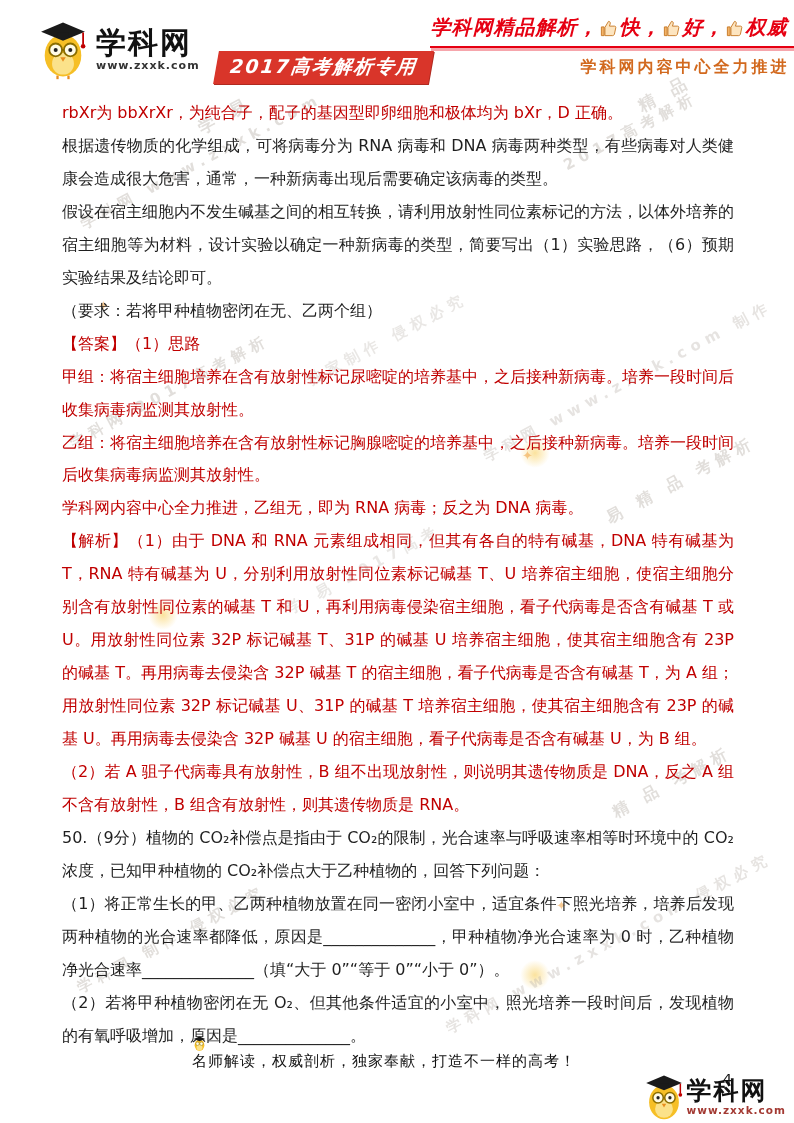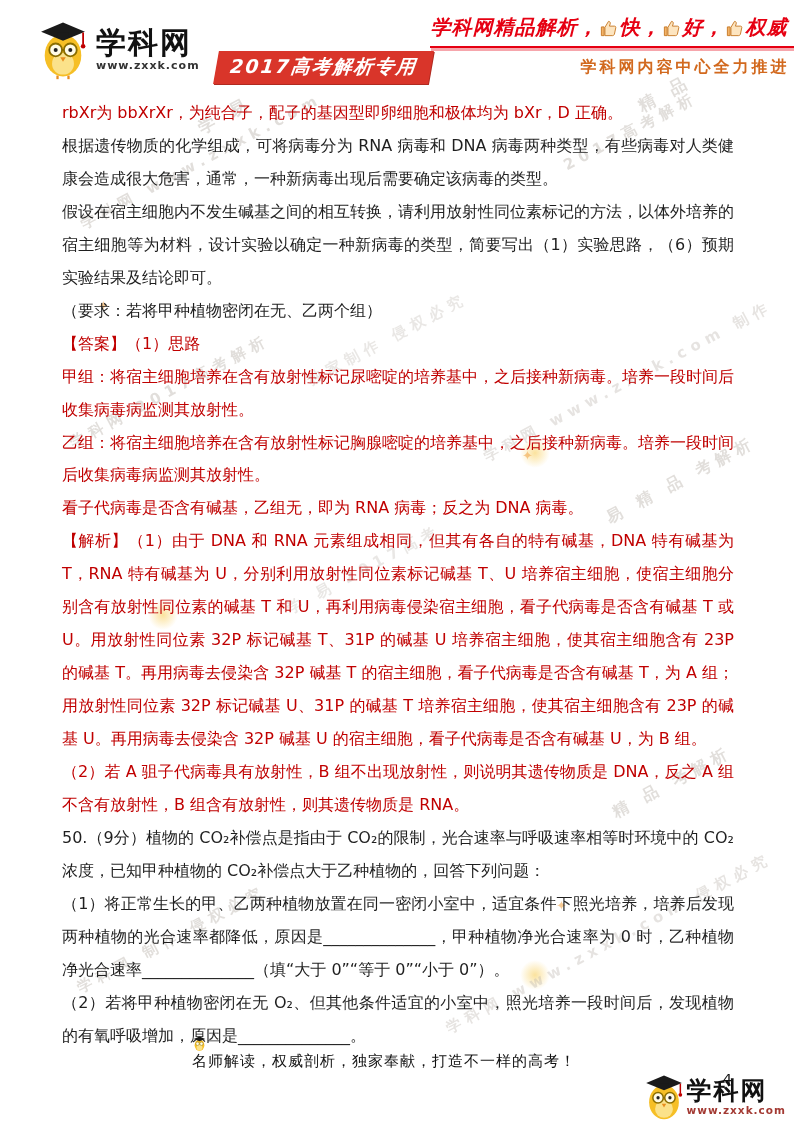--- a/index.html
+++ b/index.html
@@ -139,21 +139,21 @@
   </div>
 
   <div class="doc">
     <p class="red">rbXr为 bbXrXr，为纯合子，配子的基因型即卵细胞和极体均为 bXr，D 正确。</p>
     <p>根据遗传物质的化学组成，可将病毒分为 RNA 病毒和 DNA 病毒两种类型，有些病毒对人类健康会造成很大危害，通常，一种新病毒出现后需要确定该病毒的类型。</p>
     <p>假设在宿主细胞内不发生碱基之间的相互转换，请利用放射性同位素标记的方法，以体外培养的宿主细胞等为材料，设计实验以确定一种新病毒的类型，简要写出（1）实验思路，（6）预期实验结果及结论即可。</p>
     <p>（要求：若将甲种植物密闭在无、乙两个组）</p>
     <p class="red">【答案】（1）思路</p>
     <p class="red">甲组：将宿主细胞培养在含有放射性标记尿嘧啶的培养基中，之后接种新病毒。培养一段时间后收集病毒病监测其放射性。</p>
     <p class="red">乙组：将宿主细胞培养在含有放射性标记胸腺嘧啶的培养基中，之后接种新病毒。培养一段时间后收集病毒病监测其放射性。</p>
-    <p class="red">看子代病毒是否含有碱基，乙组无，即为 RNA 病毒；反之为 DNA 病毒。</p>
+    <p class="red">学科网内容中心全力推进，乙组无，即为 RNA 病毒；反之为 DNA 病毒。</p>
     <p class="red">【解析】（1）由于 DNA 和 RNA 元素组成相同，但其有各自的特有碱基，DNA 特有碱基为 T，RNA 特有碱基为 U，分别利用放射性同位素标记碱基 T、U 培养宿主细胞，使宿主细胞分别含有放射性同位素的碱基 T 和 U，再利用病毒侵染宿主细胞，看子代病毒是否含有碱基 T 或 U。用放射性同位素 32P 标记碱基 T、31P 的碱基 U 培养宿主细胞，使其宿主细胞含有 23P 的碱基 T。再用病毒去侵染含 32P 碱基 T 的宿主细胞，看子代病毒是否含有碱基 T，为 A 组；用放射性同位素 32P 标记碱基 U、31P 的碱基 T 培养宿主细胞，使其宿主细胞含有 23P 的碱基 U。再用病毒去侵染含 32P 碱基 U 的宿主细胞，看子代病毒是否含有碱基 U，为 B 组。</p>
     <p class="red">（2）若 A 驵子代病毒具有放射性，B 组不出现放射性，则说明其遗传物质是 DNA，反之 A 组不含有放射性，B 组含有放射性，则其遗传物质是 RNA。</p>
     <p>50.（9分）植物的 CO₂补偿点是指由于 CO₂的限制，光合速率与呼吸速率相等时环境中的 CO₂浓度，已知甲种植物的 CO₂补偿点大于乙种植物的，回答下列问题：</p>
     <p>（1）将正常生长的甲、乙两种植物放置在同一密闭小室中，适宜条件下照光培养，培养后发现两种植物的光合速率都降低，原因是______________，甲种植物净光合速率为 0 时，乙种植物净光合速率______________（填“大于 0”“等于 0”“小于 0”）。</p>
     <p>（2）若将甲种植物密闭在无 O₂、但其他条件适宜的小室中，照光培养一段时间后，发现植物的有氧呼吸增加，原因是______________。</p>
   </div>
 
   <div class="footer">
     <svg class="owl" viewBox="0 0 60 70">
       <ellipse cx="30" cy="42" rx="20" ry="23" fill="#f6bf26"></ellipse>

